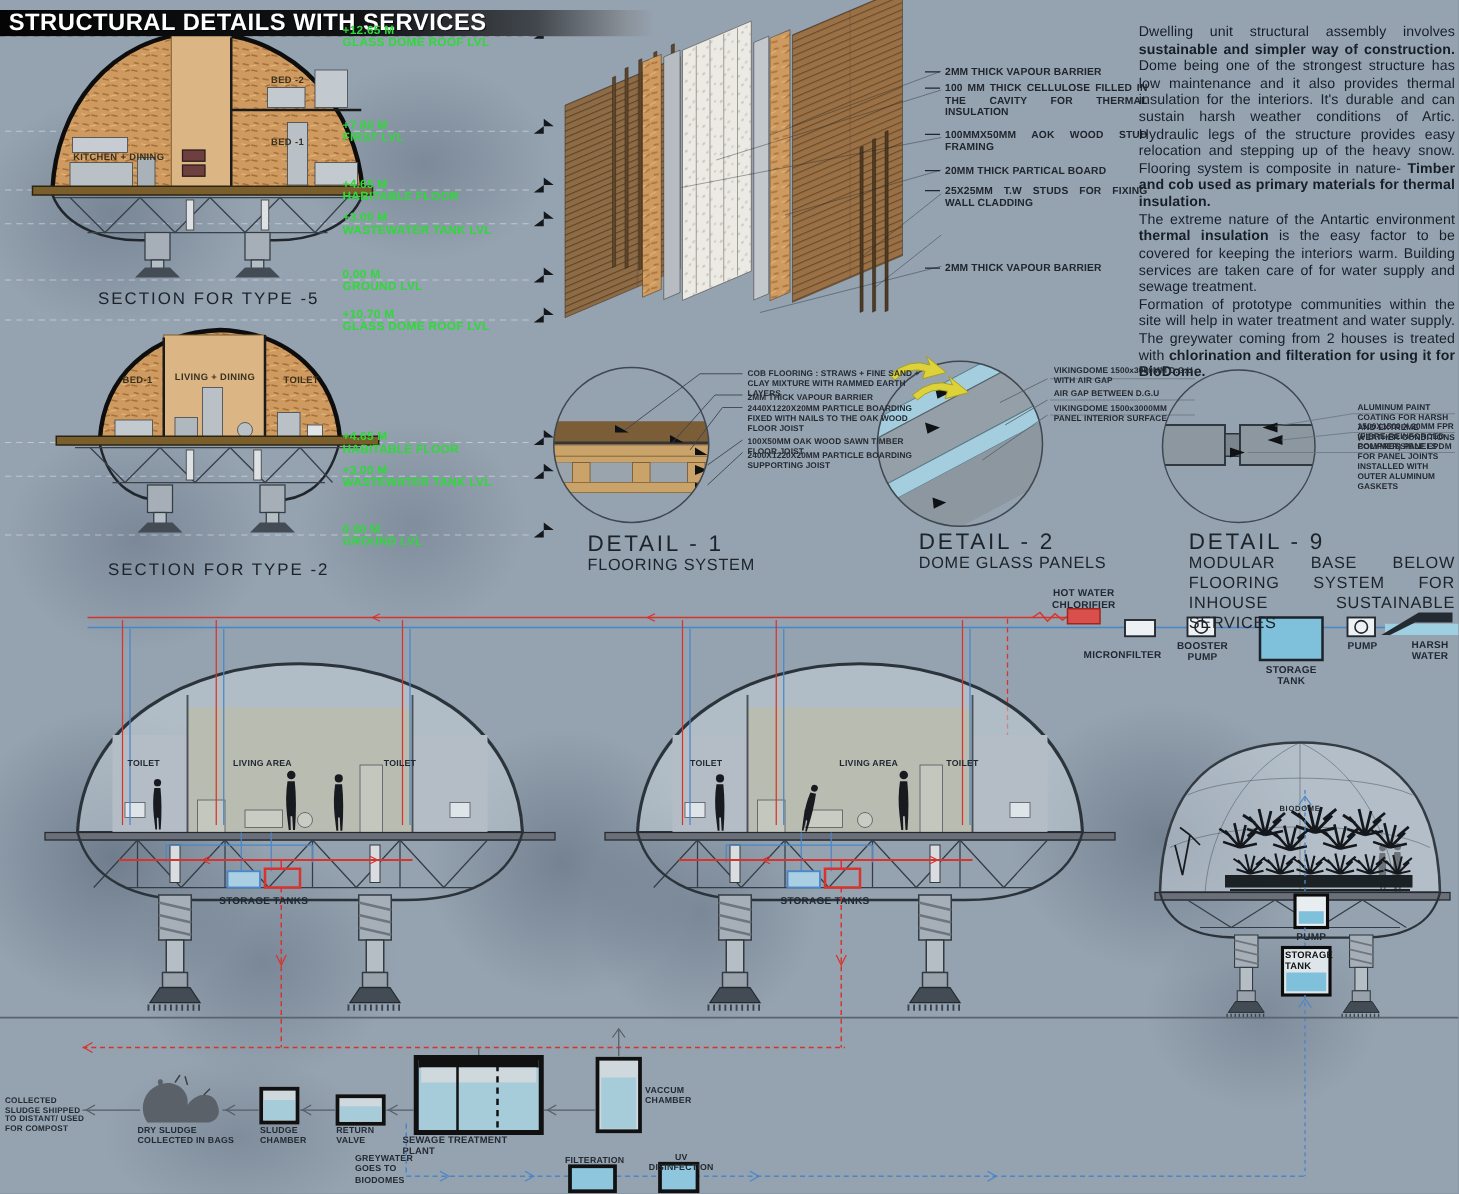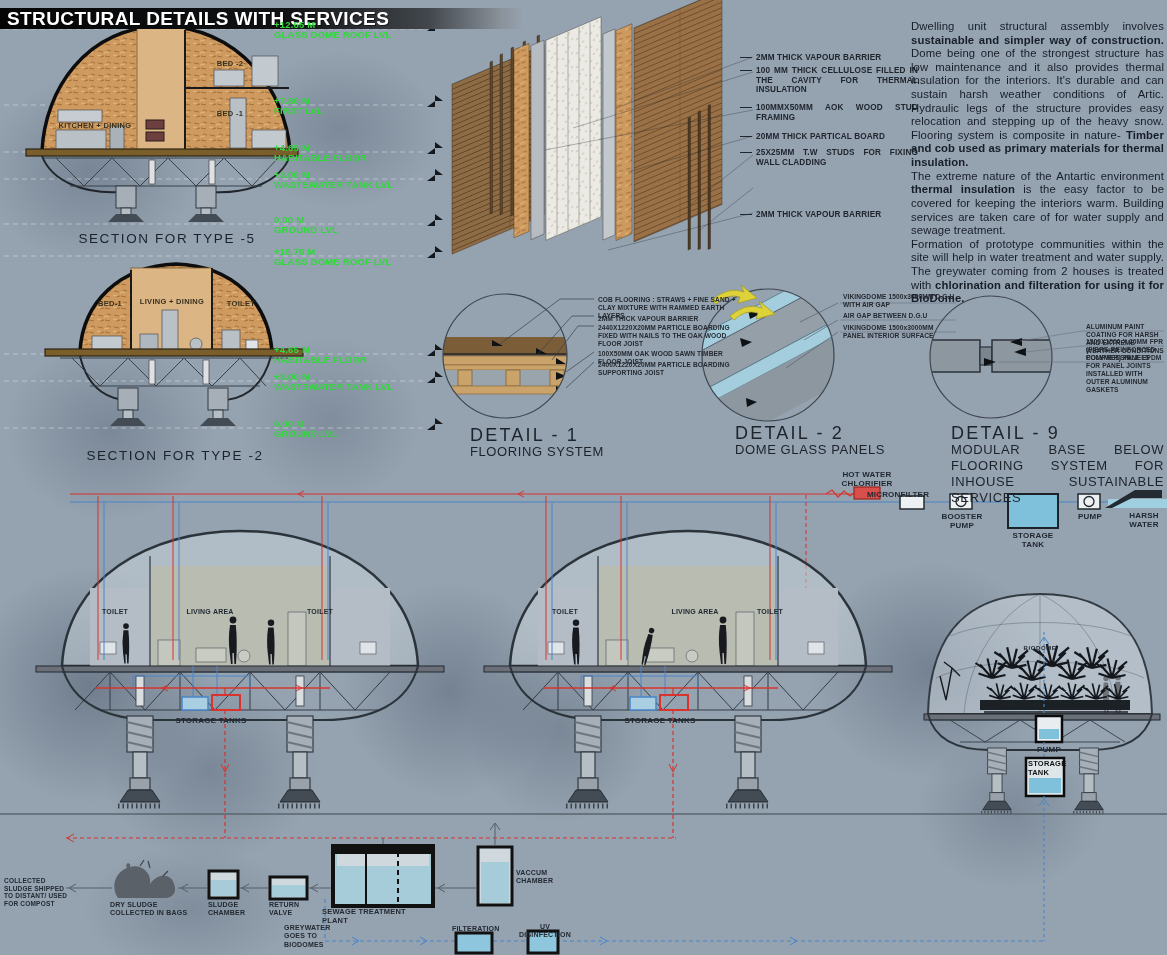--- a/index.html
+++ b/index.html
@@ -448,21 +448,21 @@
   <div class="ann" style="left:598px;top:350px;width:148px">100X50MM OAK WOOD SAWN TIMBER FLOOR JOIST</div>
   <div class="ann" style="left:598px;top:361px;width:148px">2400X1220X20MM PARTICLE BOARDING SUPPORTING JOIST</div>
   <div class="ann" style="left:843px;top:293px;width:112px">VIKINGDOME 1500x3000MM D.G.U WITH AIR GAP</div>
   <div class="ann" style="left:843px;top:312px;width:112px">AIR GAP BETWEEN D.G.U</div>
   <div class="ann" style="left:843px;top:324px;width:112px">VIKINGDOME 1500x3000MM PANEL INTERIOR SURFACE</div>
   <div class="ann" style="left:1086px;top:323px;width:80px">ALUMINUM PAINT COATING FOR HARSH AND EXTREME WEATHER CONDITIONS</div>
   <div class="ann" style="left:1086px;top:338px;width:80px">1500X1500 X 20MM FPR (FIBRE-REINFORCED POLYMER) PANELS</div>
   <div class="ann" style="left:1086px;top:354px;width:80px">COMPRESSIBLE EPDM FOR PANEL JOINTS INSTALLED WITH OUTER ALUMINUM GASKETS</div>
 
   <div class="sv" style="left:832px;top:470px;width:70px">HOT WATER CHLORIFIER</div>
-  <div class="sv" style="left:862px;top:490px;width:72px">MICRONFILTER</div>
+  <div class="sv" style="left:862px;top:519px;width:72px">MICRONFILTER</div>
   <div class="sv" style="left:936px;top:512px;width:52px">BOOSTER PUMP</div>
   <div class="sv" style="left:1010px;top:531px;width:46px">STORAGE TANK</div>
   <div class="sv" style="left:1072px;top:512px;width:36px">PUMP</div>
   <div class="sv" style="left:1120px;top:511px;width:48px">HARSH WATER</div>
 
   <div class="sv" style="left:90px;top:608px;width:50px;font-size:7px">TOILET</div>
   <div class="sv" style="left:175px;top:608px;width:70px;font-size:7px">LIVING AREA</div>
   <div class="sv" style="left:295px;top:608px;width:50px;font-size:7px">TOILET</div>
   <div class="sv" style="left:540px;top:608px;width:50px;font-size:7px">TOILET</div>
   <div class="sv" style="left:655px;top:608px;width:80px;font-size:7px">LIVING AREA</div>

